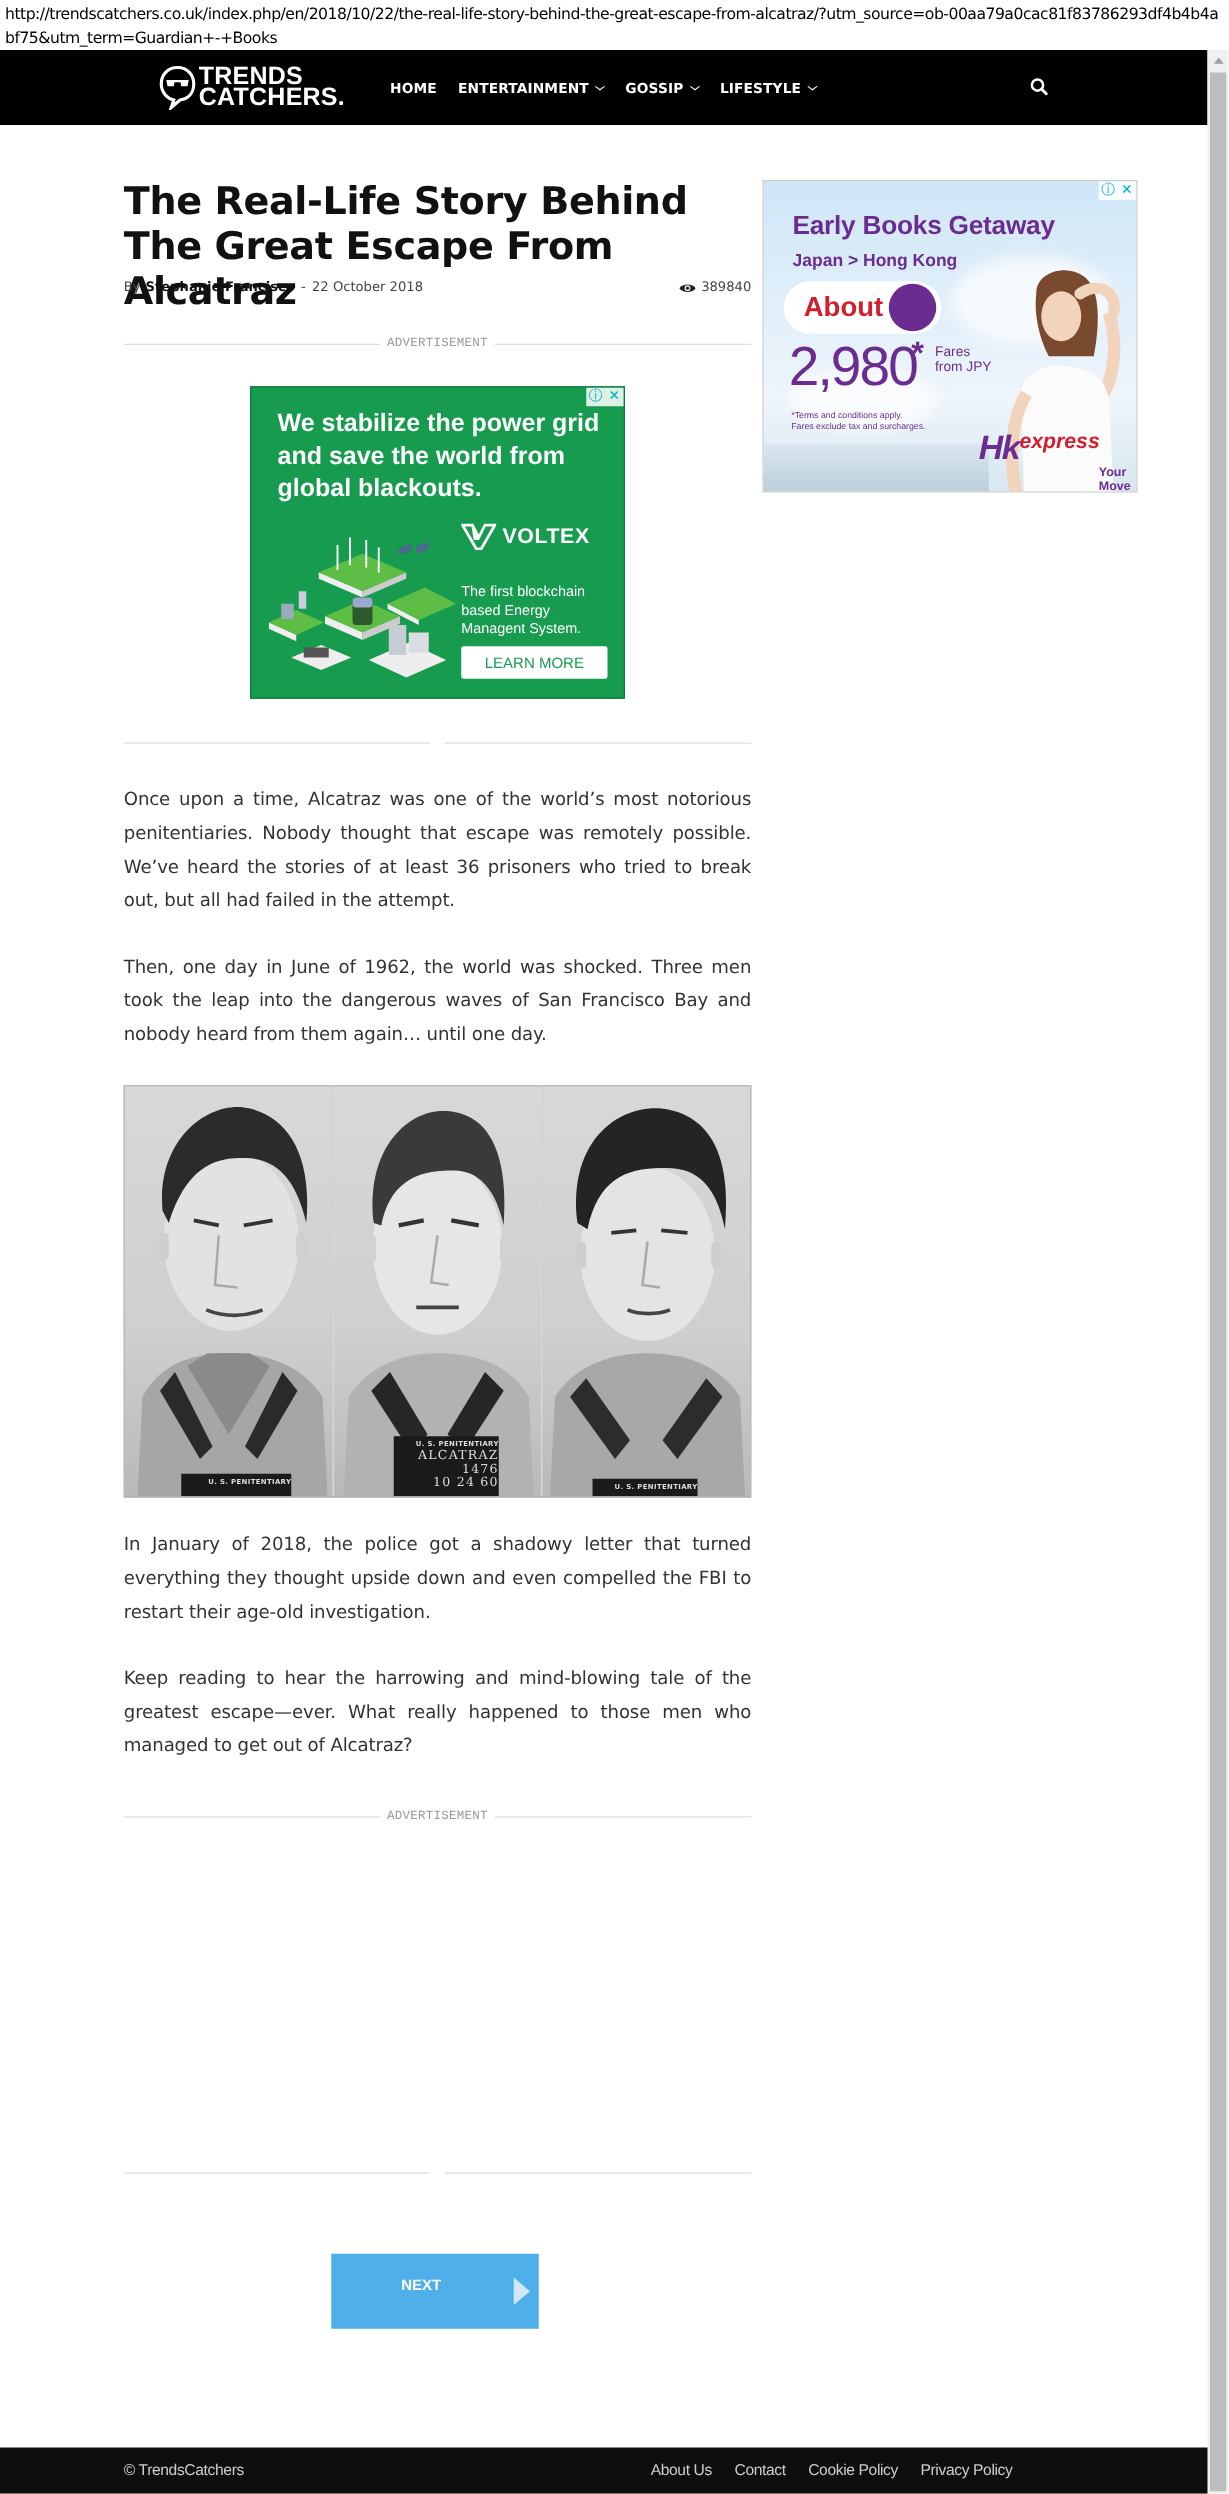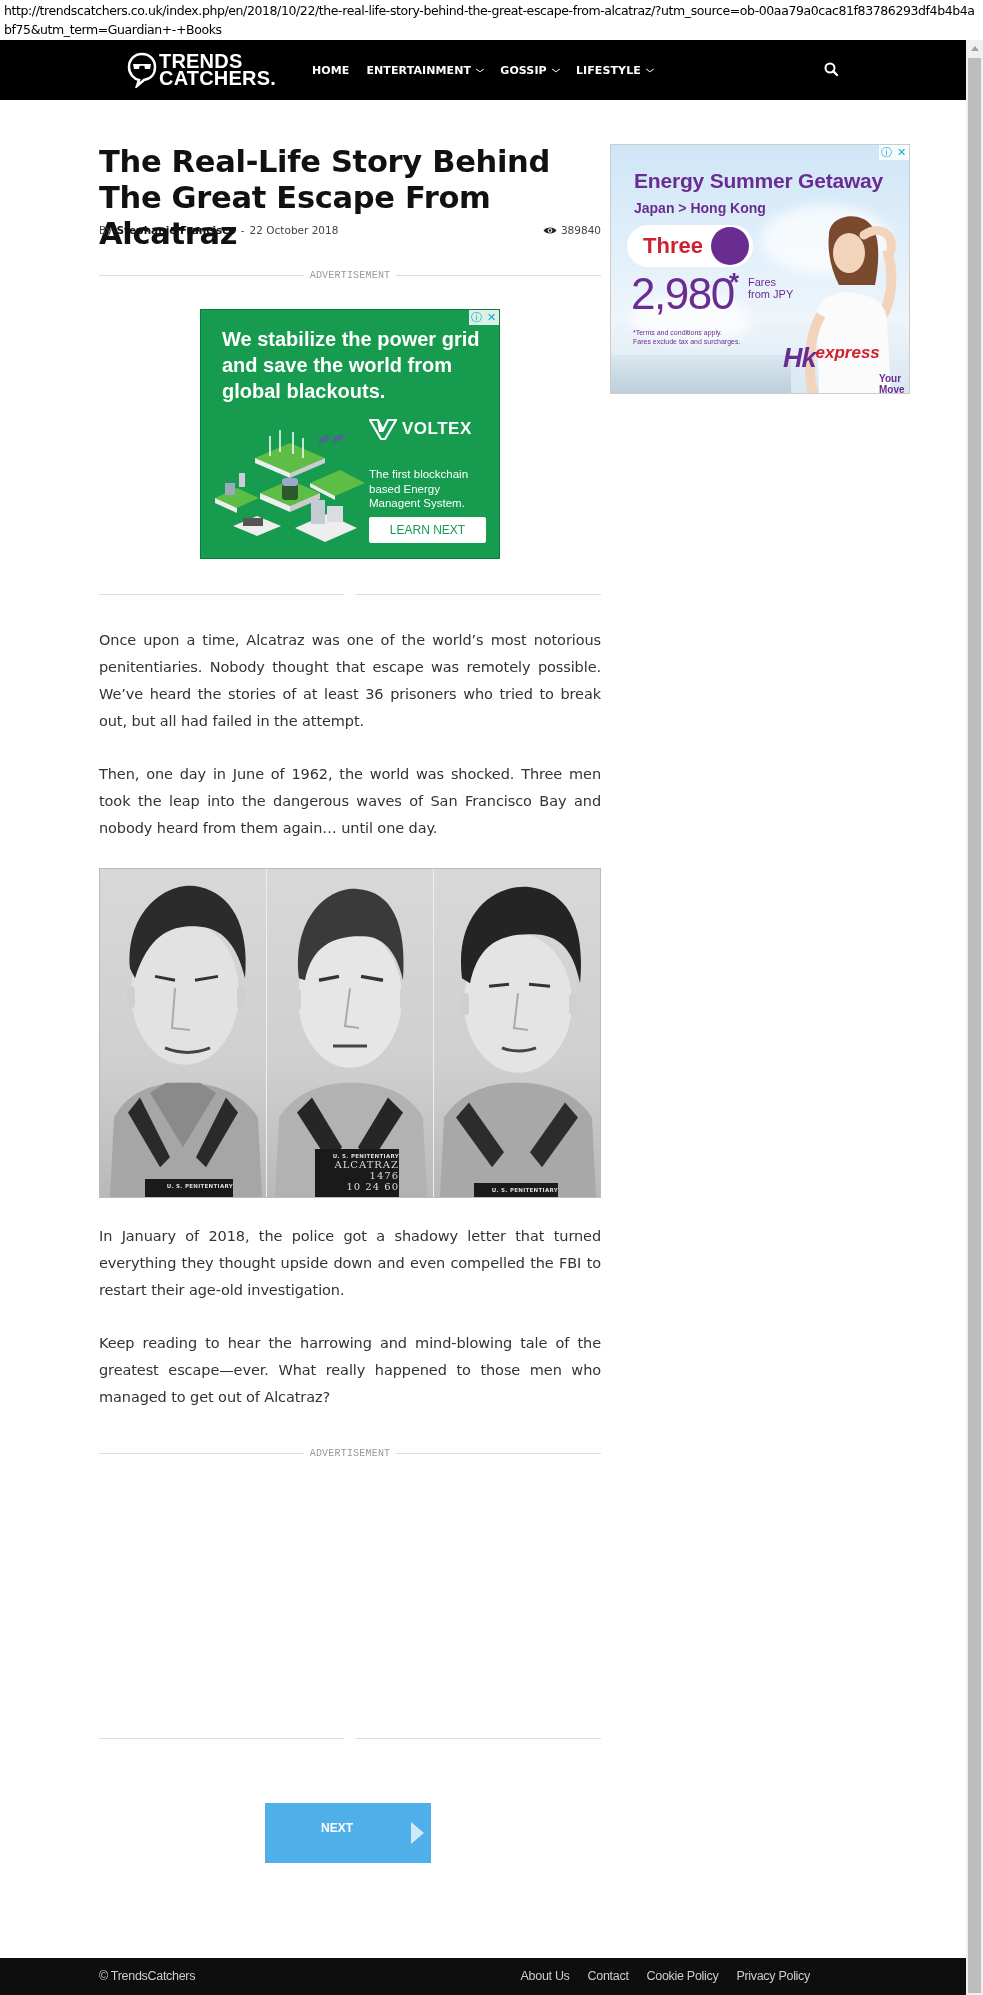--- a/index.html
+++ b/index.html
@@ -203,43 +203,43 @@
       <rect x="112" y="78" width="16" height="16" fill="#d9dde2"></rect>
   </svg>
   <div class="voltex-brand">
     <svg width="28" height="22" viewBox="0 0 28 22">
       <path d="M1 2 L9 2 L14 12 L19 2 L27 2 L16 21 L12 21 Z" fill="none" stroke="#fff" stroke-width="2.2"></path>
       <path d="M8 2 L14 14 L10 14 Z" fill="#fff"></path>
     </svg>
     <span>VOLTEX</span>
   </div>
   <div class="voltex-desc">The first blockchain based Energy Managent System.</div>
-  <div class="voltex-cta">LEARN NEXT</div>
+  <div class="voltex-cta">LEARN MORE</div>
 </div>
 
 <div class="ad-hk">
   <div class="hk-cloud" style="left:150px;top:60px;width:130px;height:70px"></div>
   <div class="hk-cloud" style="left:20px;top:150px;width:120px;height:50px"></div>
   <div class="hk-fence"></div>
   <svg class="hk-woman" viewBox="0 0 110 190">
     <path d="M30 30 C30 10 60 5 72 20 C82 32 80 60 76 80 L40 80 C32 65 28 45 30 30 Z" fill="#7a4a2e"></path>
     <ellipse cx="50" cy="48" rx="16" ry="20" fill="#f2d4bd"></ellipse>
     <path d="M65 30 C80 20 95 28 92 45" stroke="#f2d4bd" stroke-width="9" fill="none" stroke-linecap="round"></path>
     <path d="M88 45 C96 70 92 95 84 110" stroke="#f2d4bd" stroke-width="10" fill="none"></path>
     <path d="M20 190 L18 110 C18 92 40 85 55 88 C72 90 86 96 88 115 L92 190 Z" fill="#fbfbfb"></path>
     <path d="M22 110 C10 130 8 160 14 190" stroke="#f2d4bd" stroke-width="10" fill="none"></path>
   </svg>
   <div class="ad-controls">
     <span>ⓘ</span>
     <span>✕</span>
   </div>
-  <div class="hk-title">Energy Summer Getaway</div>
+  <div class="hk-title">Early Books Getaway</div>
   <div class="hk-sub">Japan &gt; Hong Kong</div>
   <div class="hk-book">
-    <span class="lbl">Three</span>
+    <span class="lbl">About</span>
     <span class="dot"></span>
   </div>
   <div class="hk-price">2,980</div>
   <div class="hk-star">*</div>
   <div class="hk-fares">
     <div>Fares</div>
     <div>from JPY</div>
   </div>
   <div class="hk-terms">
     <div>*Terms and conditions apply.</div>

